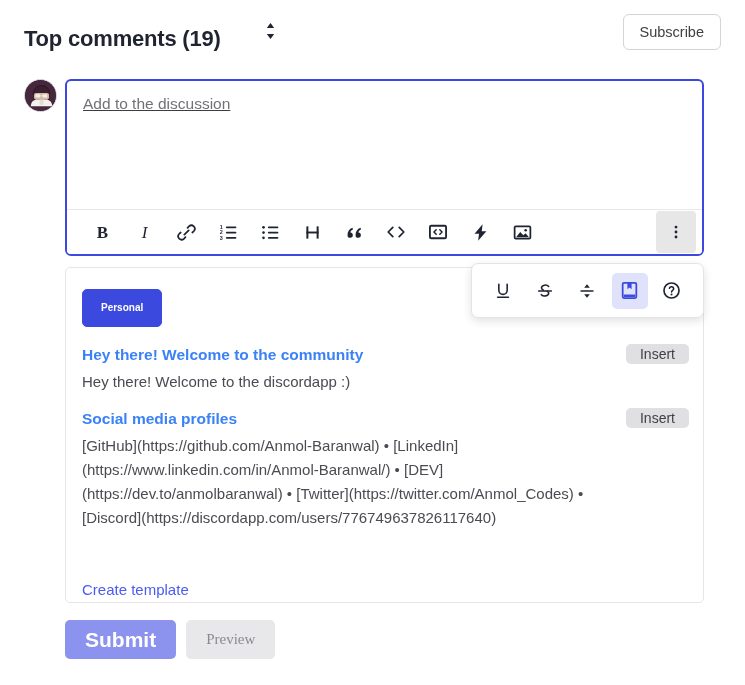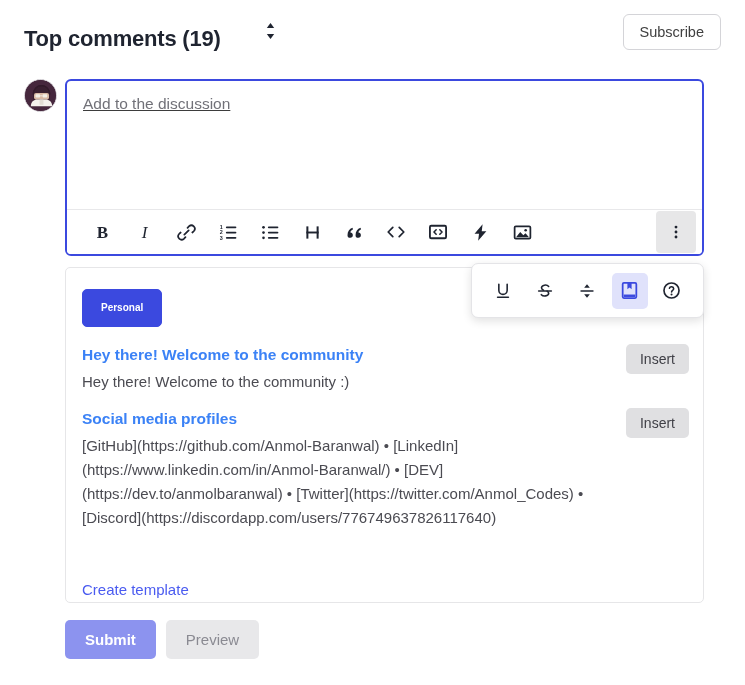--- a/index.html
+++ b/index.html
@@ -211,21 +211,21 @@
     font-size: 15px;
     color: #4b4b52;
     line-height: 24px;
     margin: 0;
     max-width: 545px;
     word-break: break-word;
   }
   .insert-btn {
     position: absolute;
     right: 0; top: -2px;
-    height: 30px;
+    height: 20px;
     padding: 0 14px;
     background: #e0e0e2;
     border: none;
     border-radius: 5px;
     font-family: "Liberation Sans", sans-serif;
     font-size: 14px;
     color: #404047;
     cursor: pointer;
   }
   .create-link {
@@ -252,32 +252,32 @@
     gap: 10px;
   }
   .submit-btn {
     height: 39px;
     padding: 0 20px;
     background: #8c93ef;
     border: none;
     border-radius: 5px;
     color: #ffffff;
     font-family: "Liberation Sans", sans-serif;
-    font-size: 15px;
+    font-size: 21px;
     font-weight: bold;
     cursor: pointer;
   }
   .preview-btn {
     height: 39px;
     padding: 0 20px;
     background: #e8e8ea;
     border: none;
     border-radius: 5px;
     color: #8a8a92;
-    font-family: Liberation Sans, sans-serif;
+    font-family: Liberation Serif, serif;
     font-size: 15px;
     cursor: pointer;
   }
 </style>
 </head>
 <body>
 
 <div id="root">
 
   <div class="header">
@@ -467,21 +467,21 @@
   </div>
 
   <div class="templates-card">
 
     <div class="tabs">
       <button class="tab active">Personal</button>
     </div>
 
     <div class="tpl-item" style="top:78px;">
       <div class="tpl-title">Hey there! Welcome to the community</div>
-      <div class="tpl-body">Hey there! Welcome to the community :)</div>
+      <div class="tpl-body">Hey there! Welcome to the discordapp :)</div>
       <button class="insert-btn">Insert</button>
     </div>
 
     <div class="tpl-item" style="top:142px;">
       <div class="tpl-title">Social media profiles</div>
       <div class="tpl-body">[GitHub](https://github.com/Anmol-Baranwal) • [LinkedIn](https://www.linkedin.com/in/Anmol-Baranwal/) • [DEV](https://dev.to/anmolbaranwal) • [Twitter](https://twitter.com/Anmol_Codes) • [Discord](https://discordapp.com/users/776749637826117640)</div>
       <button class="insert-btn">Insert</button>
     </div>
 
     <a class="create-link">Create template</a>

